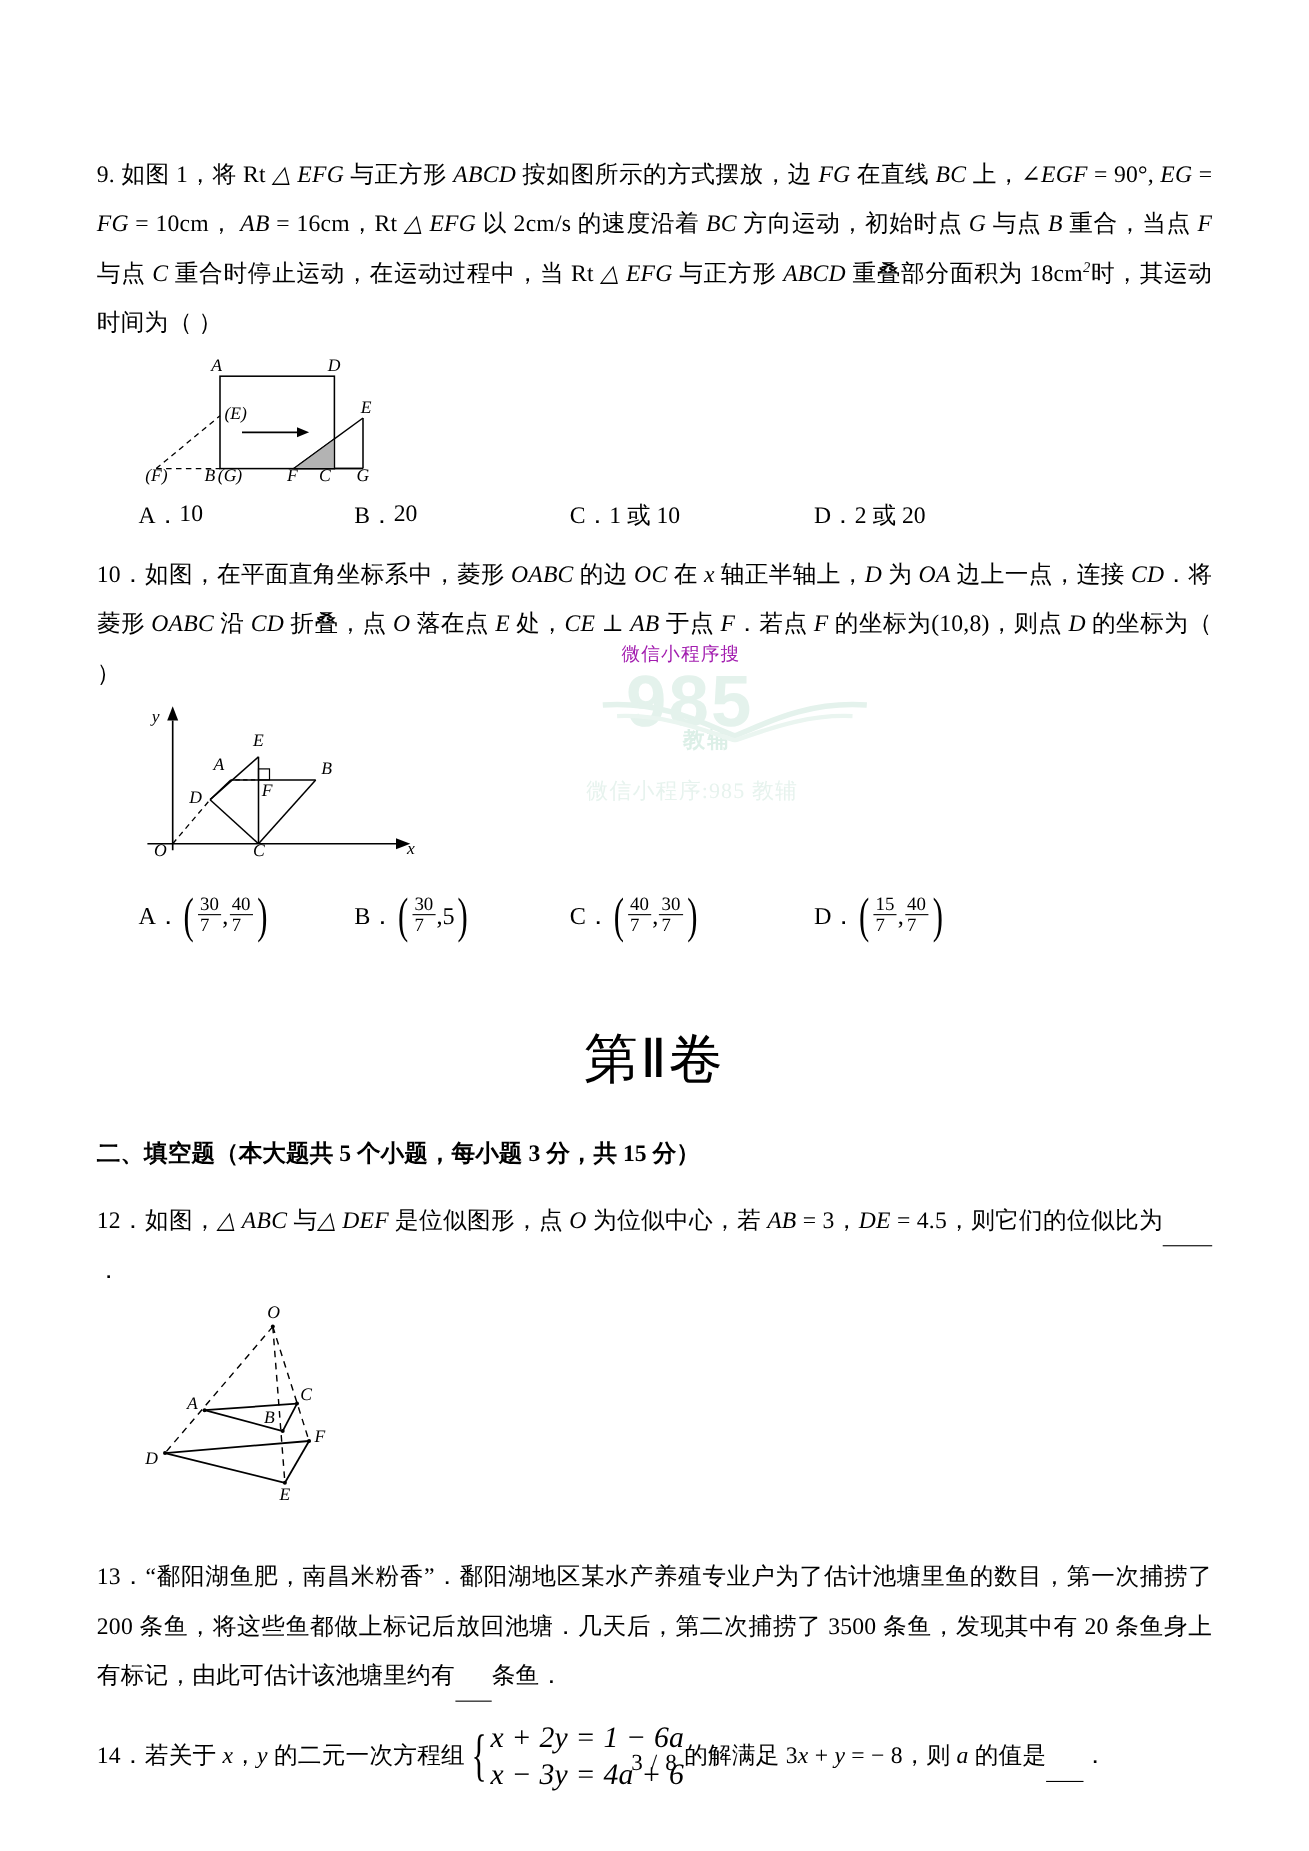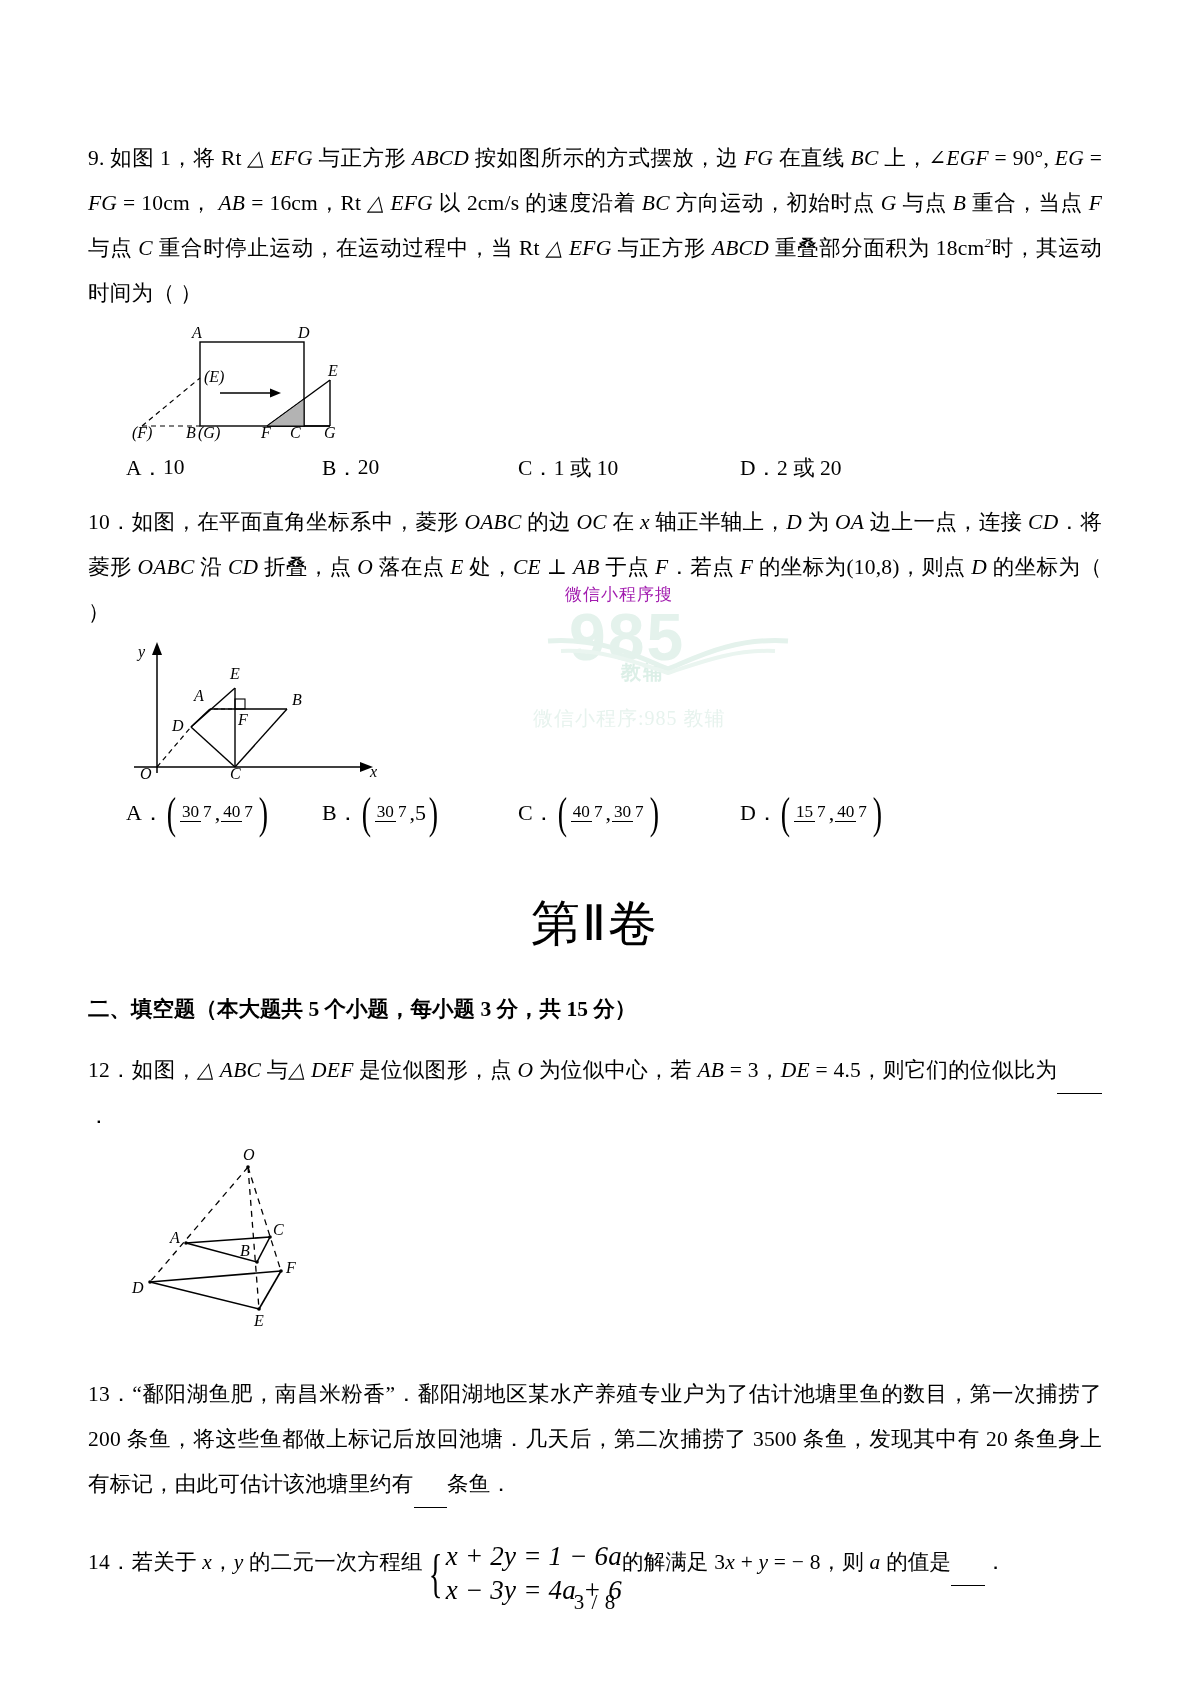--- a/index.html
+++ b/index.html
@@ -42,25 +42,25 @@
     display: flex;
     font-size: 21.5px;
     margin-top: 4px;
   }
   .opt { display: flex; align-items: center; }
   .opt-label { white-space: pre; }
 
   
   .frac {
     display: inline-flex;
-    flex-direction: row;
+    flex-direction: column;
     vertical-align: middle;
     font-size: 0.78em;
     line-height: 1.05;
-    margin: 0 1px;
+    margin: 17px 1px;
     position: relative;
     top: -1px;
   }
   .frac .top { border-bottom: 1.2px solid #000; padding: 0 2px; }
   .frac .bot { padding: 0 2px; }
   .paren-big {
     display: inline-flex;
     align-items: center;
     font-size: 1.0em;
   }
@@ -359,21 +359,21 @@
     <span class="fig-label" style="left:52px; top:80px;">A</span>
     <span class="fig-label" style="left:122px; top:93px;">B</span>
     <span class="fig-label" style="left:155px; top:72px;">C</span>
     <span class="fig-label" style="left:14px; top:130px;">D</span>
     <span class="fig-label" style="left:136px; top:163px;">E</span>
     <span class="fig-label" style="left:168px; top:110px;">F</span>
   </div>
 
   <div class="para" id="q13text" style="margin-top:18px;"><span>13．“鄱阳湖鱼肥，南昌米粉香”．鄱阳湖地区某水产养殖专业户为了估计池塘里鱼的数目，第一次捕捞了 200 条鱼，将这些鱼都做上标记后放回池塘．几天后，第二次捕捞了 3500 条鱼，发现其中有 20 条鱼身上有标记，由此可估计该池塘里约有</span><span class="blank">&nbsp;&nbsp;&nbsp;&nbsp;&nbsp;&nbsp;</span><span>条鱼．</span></div>
 
-  <div class="para" id="q14text" style="margin-top:32px; display:flex; align-items:flex-start; flex-wrap:nowrap;">
+  <div class="para" id="q14text" style="margin-top:16px; display:flex; align-items:center; flex-wrap:nowrap;">
     <span id="q14head"><span>14．若关于 </span><span class="mi">x</span><span>，</span><span class="mi">y</span><span> 的二元一次方程组</span></span>
     <span style="display:inline-flex; align-items:center; line-height:1.25;">
       <span style="font-size:52px; font-family:'Liberation Serif',serif; transform:scaleX(0.55); display:inline-block; line-height:0.72;">{</span>
       <span style="display:inline-flex; flex-direction:column; font-size:27px; margin-left:-2px;">
         <span class="mi">x + 2y = 1 − 6a</span>
         <span class="mi">x − 3y = 4a + 6</span>
       </span>
     </span>
     <span id="q14tail"><span> 的解满足 3</span><span class="mi">x</span><span> + </span><span class="mi">y</span><span> = − 8，则 </span><span class="mi">a</span><span> 的值是</span><span class="blank">&nbsp;&nbsp;&nbsp;&nbsp;&nbsp;&nbsp;</span><span>．</span></span>
   </div>

